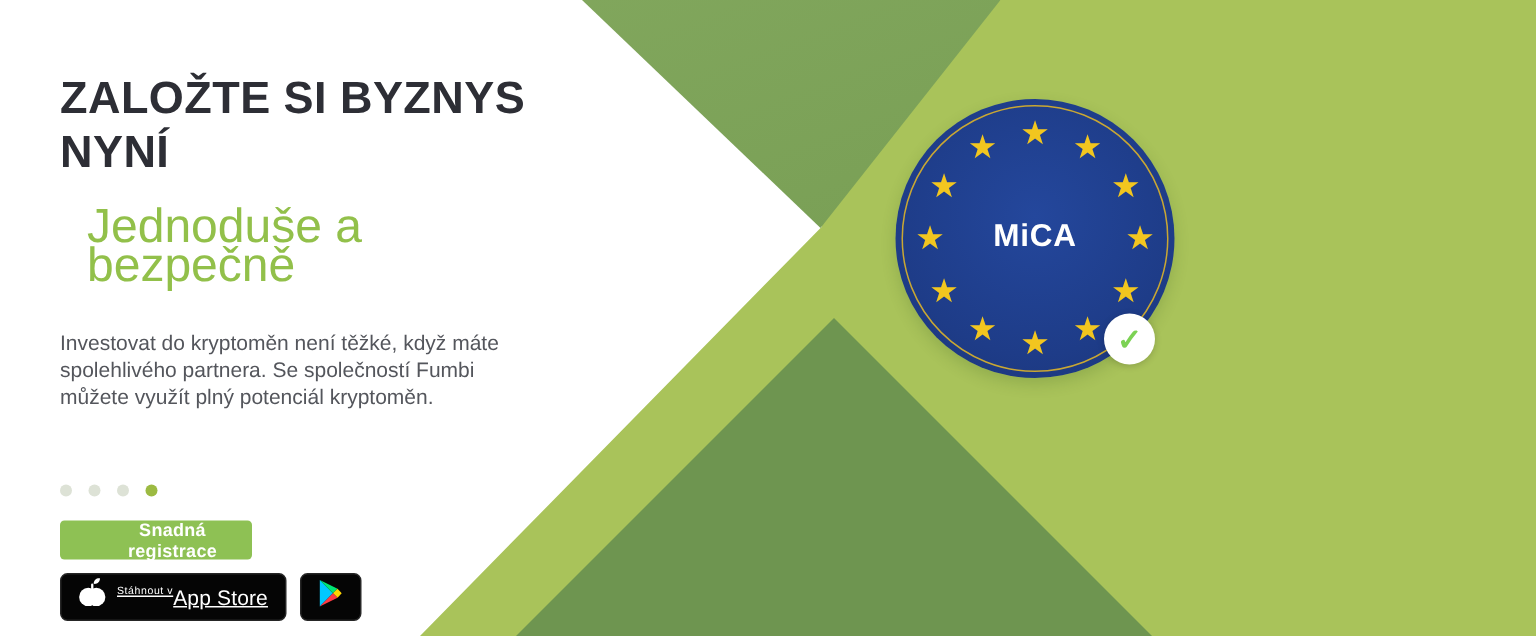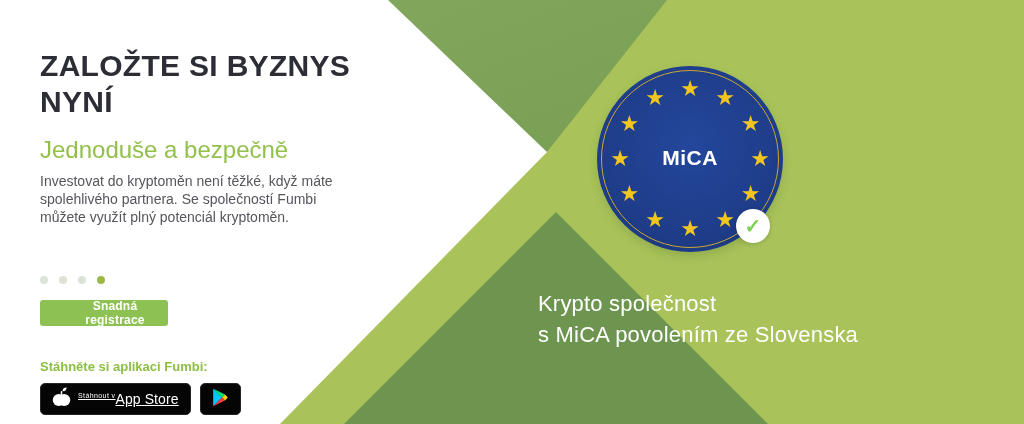--- a/index.html
+++ b/index.html
@@ -22,24 +22,24 @@
     background:#6e9550;
     clip-path:polygon(556px 212px,768px 424px,344px 424px);
   }
   
   .left{position:absolute;left:40px;top:48px;width:330px;}
   .title{
     margin:0;width:315px;font-size:30px;line-height:36px;font-weight:700;
     color:#2d2e35;letter-spacing:.3px;
   }
   .subtitle{
-    margin:17px 0 0 0;font-size:24px;line-height:26px;font-weight:500;color:#92c04a;
+    margin:17px 0 0 18px;font-size:32px;line-height:26px;font-weight:500;color:#92c04a;
   }
   .desc{
-    margin:9px 0 0 0;width:312px;font-size:14px;line-height:18px;color:#54565c;
+    margin:30px 0 0 0;width:312px;font-size:14px;line-height:18px;color:#54565c;
   }
   .dots{margin-top:50px;display:flex;gap:11px;align-items:center;}
   .dot{width:8px;height:8px;border-radius:50%;background:#dde2d6;cursor:pointer;}
   .dot.active{background:#9cba42;}
   .cta{
     margin-top:16px;width:128px;height:26px;border:none;border-radius:3px;
     background:#8ec154;color:#ffffff;font-family:"Liberation Sans",sans-serif;
     font-size:12px;font-weight:700;letter-spacing:.2px;cursor:pointer;
     display:flex;align-items:center;justify-content:center;padding-left:28px;
   }
@@ -106,21 +106,20 @@
 
     <div class="dots">
       <span class="dot"></span>
       <span class="dot"></span>
       <span class="dot"></span>
       <span class="dot active"></span>
     </div>
 
     <button class="cta">Snadná registrace</button>
 
-    <p class="apps-label">Stáhněte si aplikaci Fumbi:</p>
 
     <div class="badges">
       <div class="store-badge">
         <span>
           <svg width="19" height="21" viewBox="0 0 20 22" aria-hidden="true">
             <g fill="#ffffff">
               <circle cx="7.2" cy="13.6" r="6.4"></circle>
               <circle cx="12.8" cy="13.6" r="6.4"></circle>
               <rect x="9.2" y="4.2" width="1.6" height="4.2" rx="0.8"></rect>
               <path d="M11 4.4 C11 1.6 13.1 0.2 15.4 0.5 C15.5 3.1 13.4 4.8 11 4.4 Z"></path>
@@ -155,18 +154,14 @@
     <span class="star">★</span>
     <span class="star">★</span>
     <span class="star">★</span>
     <span class="star">★</span>
     <span class="star">★</span>
     <span class="star">★</span>
     <span class="mica-label">MiCA</span>
     <span class="check">✓</span>
   </div>
 
-  <div class="claim">
-    <div>Krypto společnost</div>
-    <div>s MiCA povolením ze Slovenska</div>
-  </div>
 
 </div>
 
 </body></html>

